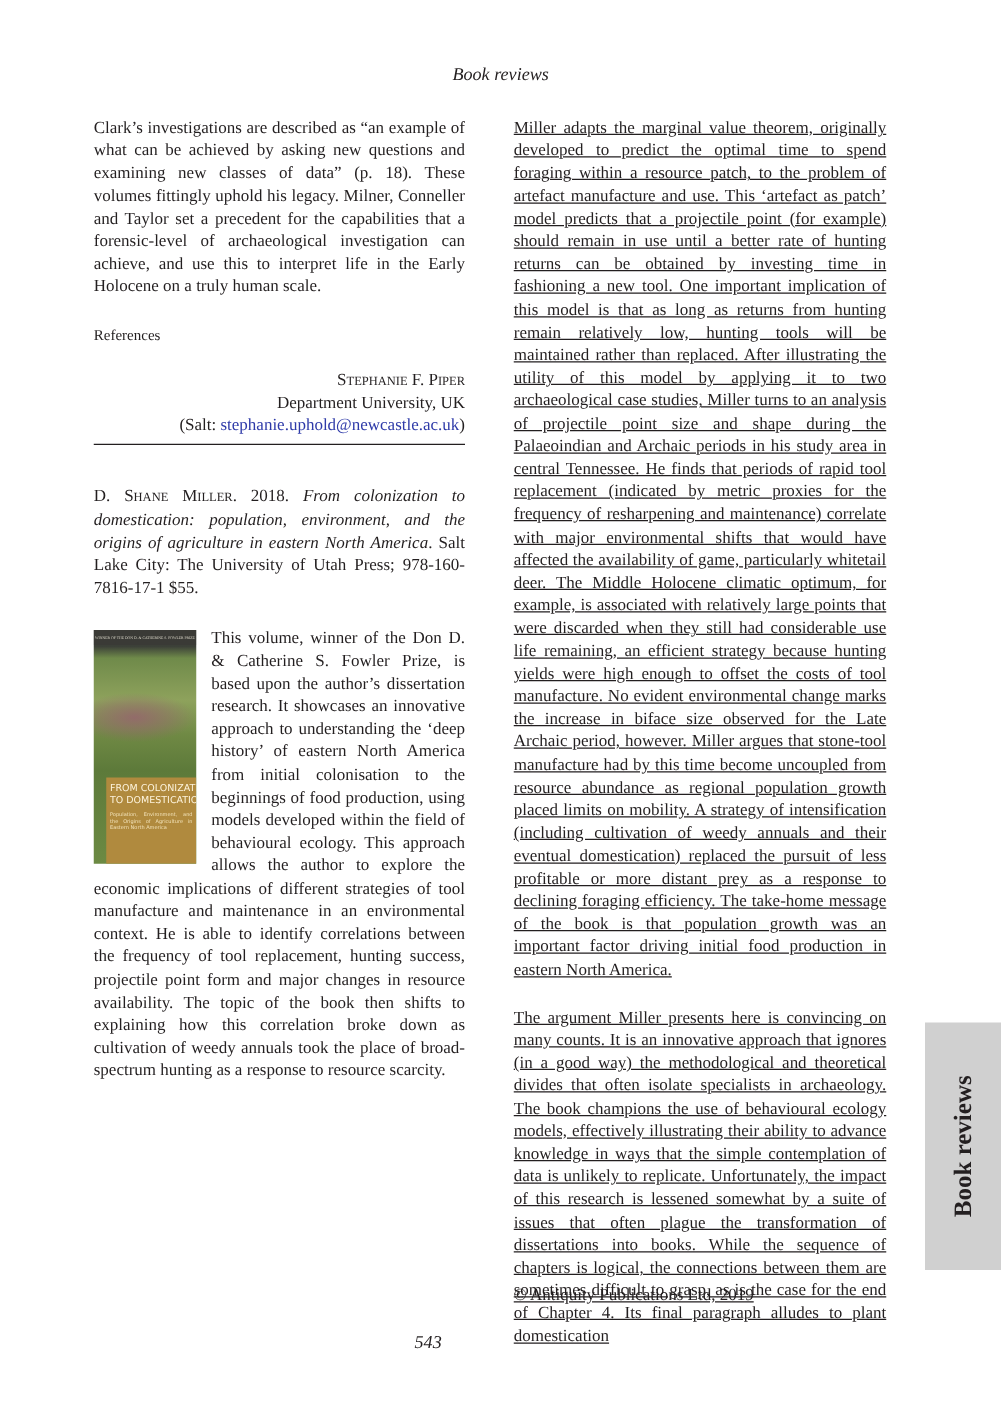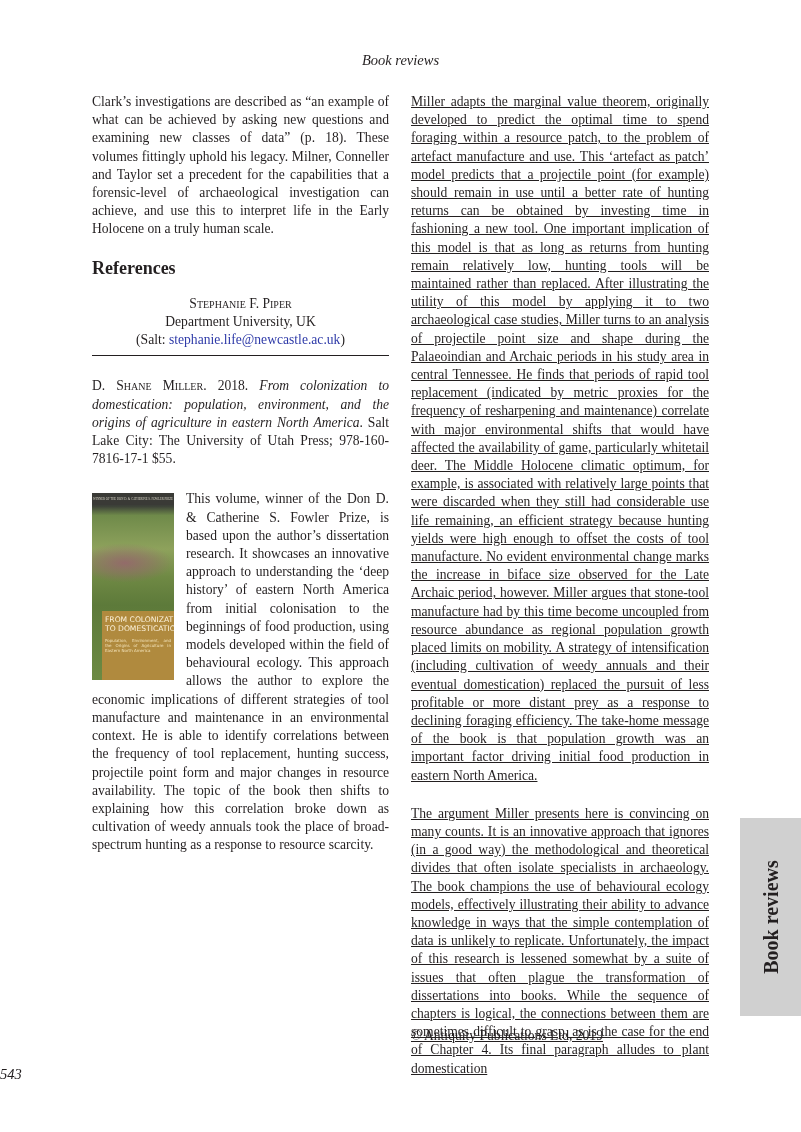--- a/index.html
+++ b/index.html
@@ -2,64 +2,64 @@
 <html><head>
 <meta charset="utf-8">
 <style>
   html, body { margin: 0; padding: 0; background: #ffffff; }
   body { width: 801px; height: 1132px; position: relative; overflow: hidden;
          font-family: "Liberation Serif", "DejaVu Serif", serif; color: #231f20; }
   .running-head { position: absolute; top: 52px; left: 0; width: 801px; text-align: center;
                   font-style: italic; font-size: 14.5px; }
   .col { position: absolute; font-size: 13.6px; line-height: 18.2px; text-align: justify;
          hyphens: auto; }
-  .col-left { left: 92px; top: 93px; width: 297px; }
+  .col-left { left: 75px; top: 93px; width: 297px; }
   .col-right { left: 411px; top: 93px; width: 298px; text-decoration: underline; }
   p { margin: 0; }
   .gap { margin-top: 20px; }
-  h2 { font-size: 18px; font-weight: bold; margin: 20px 0 12px 0; }
+  h2 { font-size: 12px; font-weight: normal; margin: 20px 0 12px 0; }
   .ref { padding-left: 20px; text-indent: -20px; text-align: left; }
   .sc { font-variant: small-caps; }
-  .sig { text-align: center; margin-top: 18px; }
+  .sig { text-align: right; margin-top: 18px; }
   .rule { border-top: 1.2px solid #231f20; margin-top: 6px; }
-  .bibentry { margin-top: 21px; }
+  .bibentry { margin-top: 32px; }
   .email { color: #2e3aa8; }
   .cover-wrap { position: relative; margin-top: 22px; }
   .cover { float: left; width: 82px; height: 187px; margin: 3px 12px 0 0;
            position: relative; overflow: hidden;
            background: linear-gradient(180deg, #3c4038 0%, #3c4038 7%, #6f8a4a 12%, #8ea25c 30%, #6f8944 45%, #5d7a3a 60%, #6c8a43 100%); }
   .cover .top-bar { position: absolute; top: 0; left: 0; right: 0; height: 12px; background: #3a3a36;
                     color: #d9d6c8; font-size: 3px; line-height: 12px; text-align: center; white-space: nowrap; overflow: hidden; }
   .cover .plant { position: absolute; top: 50px; left: 0; width: 82px; height: 40px;
                   background: radial-gradient(ellipse at 40% 50%, rgba(150,100,110,0.85) 0%, rgba(150,100,110,0.4) 40%, rgba(0,0,0,0) 70%); }
   .cover .title-block { position: absolute; top: 118px; left: 10px; right: 0; bottom: 0; background: #b08a3e;
                         padding: 4px 3px; box-sizing: border-box; }
   .cover .t1 { color: #fdf3dc; font-family: "DejaVu Sans", sans-serif; font-size: 7.6px; line-height: 9px; white-space: nowrap; }
   .cover .t2 { color: #f2e2b8; font-family: "DejaVu Sans", sans-serif; font-size: 4px; line-height: 5px; margin-top: 5px; }
   .side-tab { position: absolute; left: 740px; top: 818px; width: 61px; height: 198px; background: #d0d0d0; }
   .side-tab span { position: absolute; left: 50%; top: 50%; transform: translate(-50%, -50%) rotate(-90deg);
                    white-space: nowrap; font-size: 20px; font-weight: bold; color: #231f20; }
   .copyright { position: absolute; top: 1028px; left: 411px; width: 298px; text-align: left; font-size: 13.6px; text-decoration: underline; }
-  .page-num { position: absolute; top: 1066px; left: 0; width: 685px; text-align: left; font-style: italic; font-size: 14.5px; }
+  .page-num { position: absolute; top: 1066px; left: 0; width: 685px; text-align: center; font-style: italic; font-size: 14.5px; }
 </style>
 </head>
 <body>
 
 <div class="running-head">Book reviews</div>
 
 <div class="col col-left">
   <p>Clark’s investigations are described as “an example of what can be achieved by asking new questions and examining new classes of data” (p. 18). These volumes fittingly uphold his legacy. Milner, Conneller and Taylor set a precedent for the capabilities that a forensic-level of archaeological investigation can achieve, and use this to interpret life in the Early Holocene on a truly human scale.</p>
 
   <h2>References</h2>
 
 
   <div class="sig">
     <div class="sc">Stephanie F. Piper</div>
     <div>Department University, UK</div>
-    <div><span>(Salt: </span><span class="email">stephanie.life@newcastle.ac.uk</span><span>)</span></div>
+    <div><span>(Salt: </span><span class="email">stephanie.uphold@newcastle.ac.uk</span><span>)</span></div>
   </div>
   <div class="rule"></div>
 
   <p class="bibentry"><span class="sc">D. Shane Miller</span><span>. 2018. </span><i>From colonization to domestication: population, environment, and the origins of agriculture in eastern North America</i><span>. Salt Lake City: The University of Utah Press; 978-160-7816-17-1 $55.</span></p>
 
   <div class="cover-wrap">
     <div class="cover">
       <div class="top-bar">WINNER OF THE DON D. &amp; CATHERINE S. FOWLER PRIZE</div>
       <div class="plant"></div>
       <div class="title-block">

